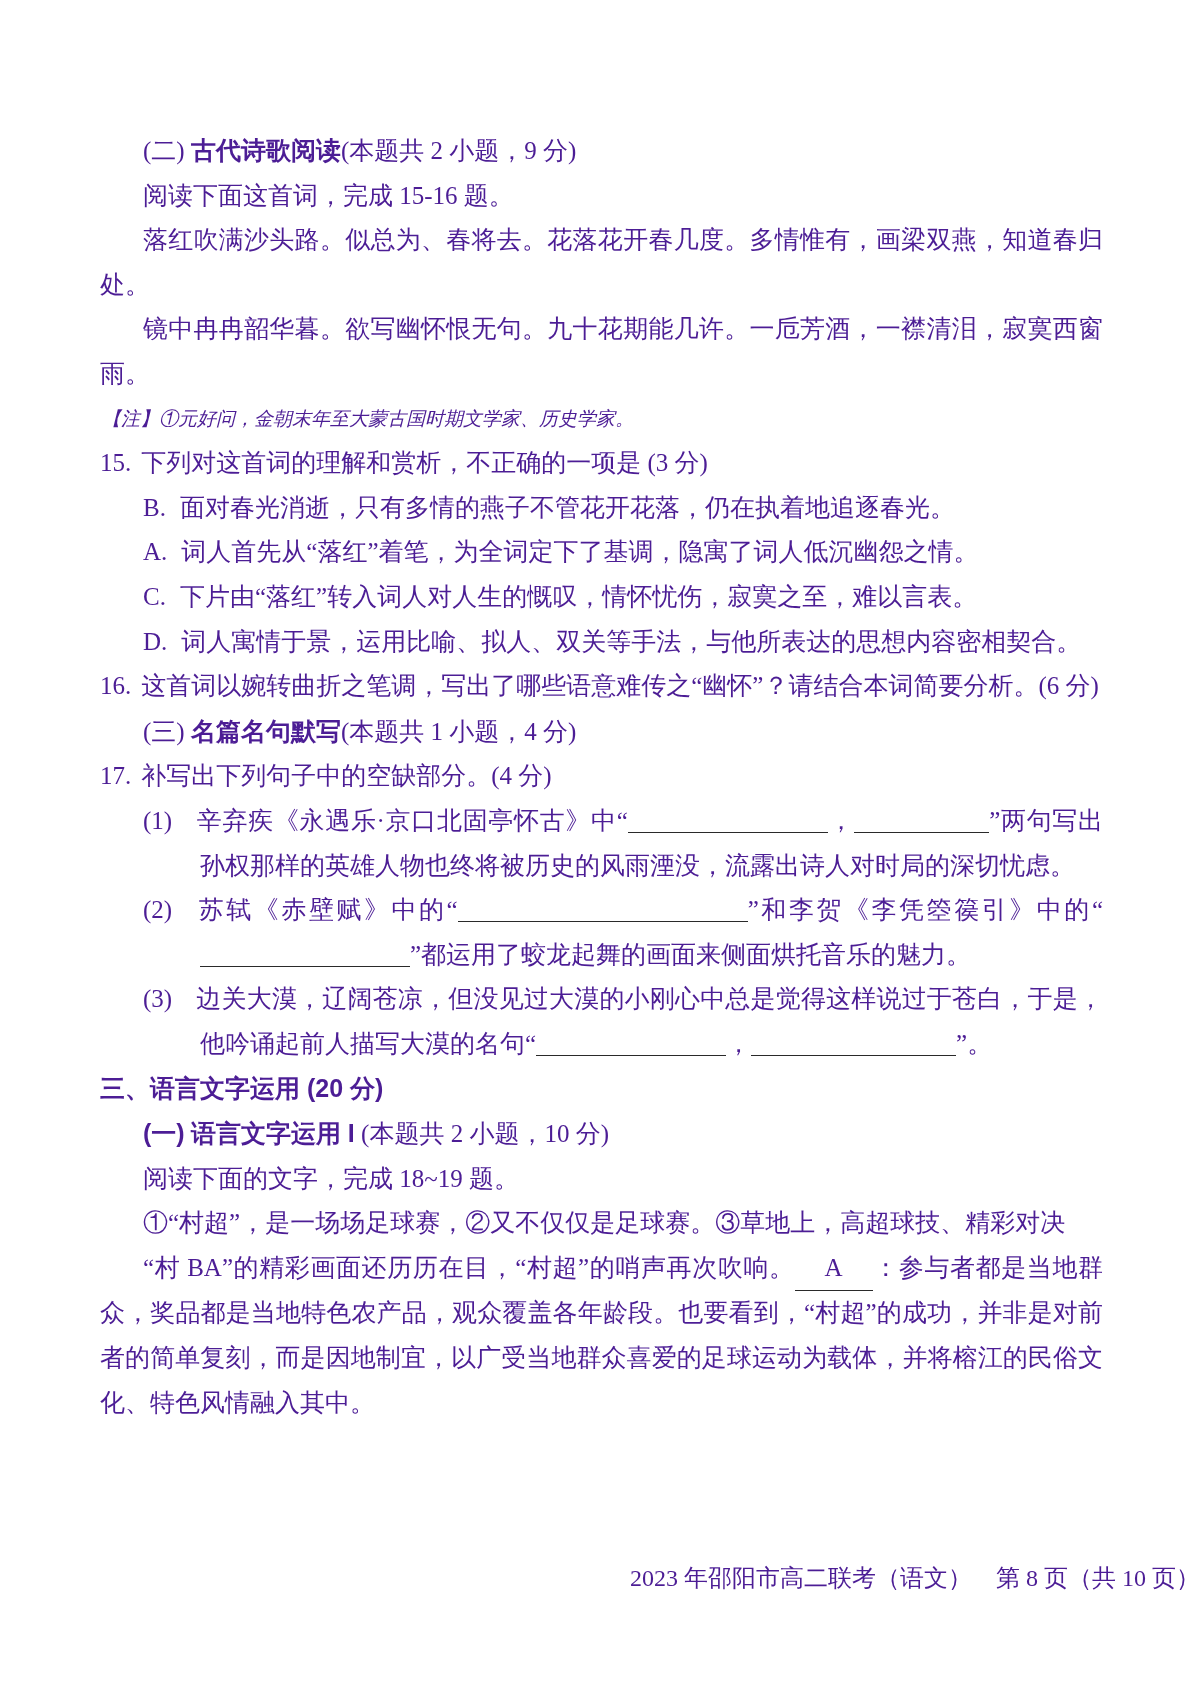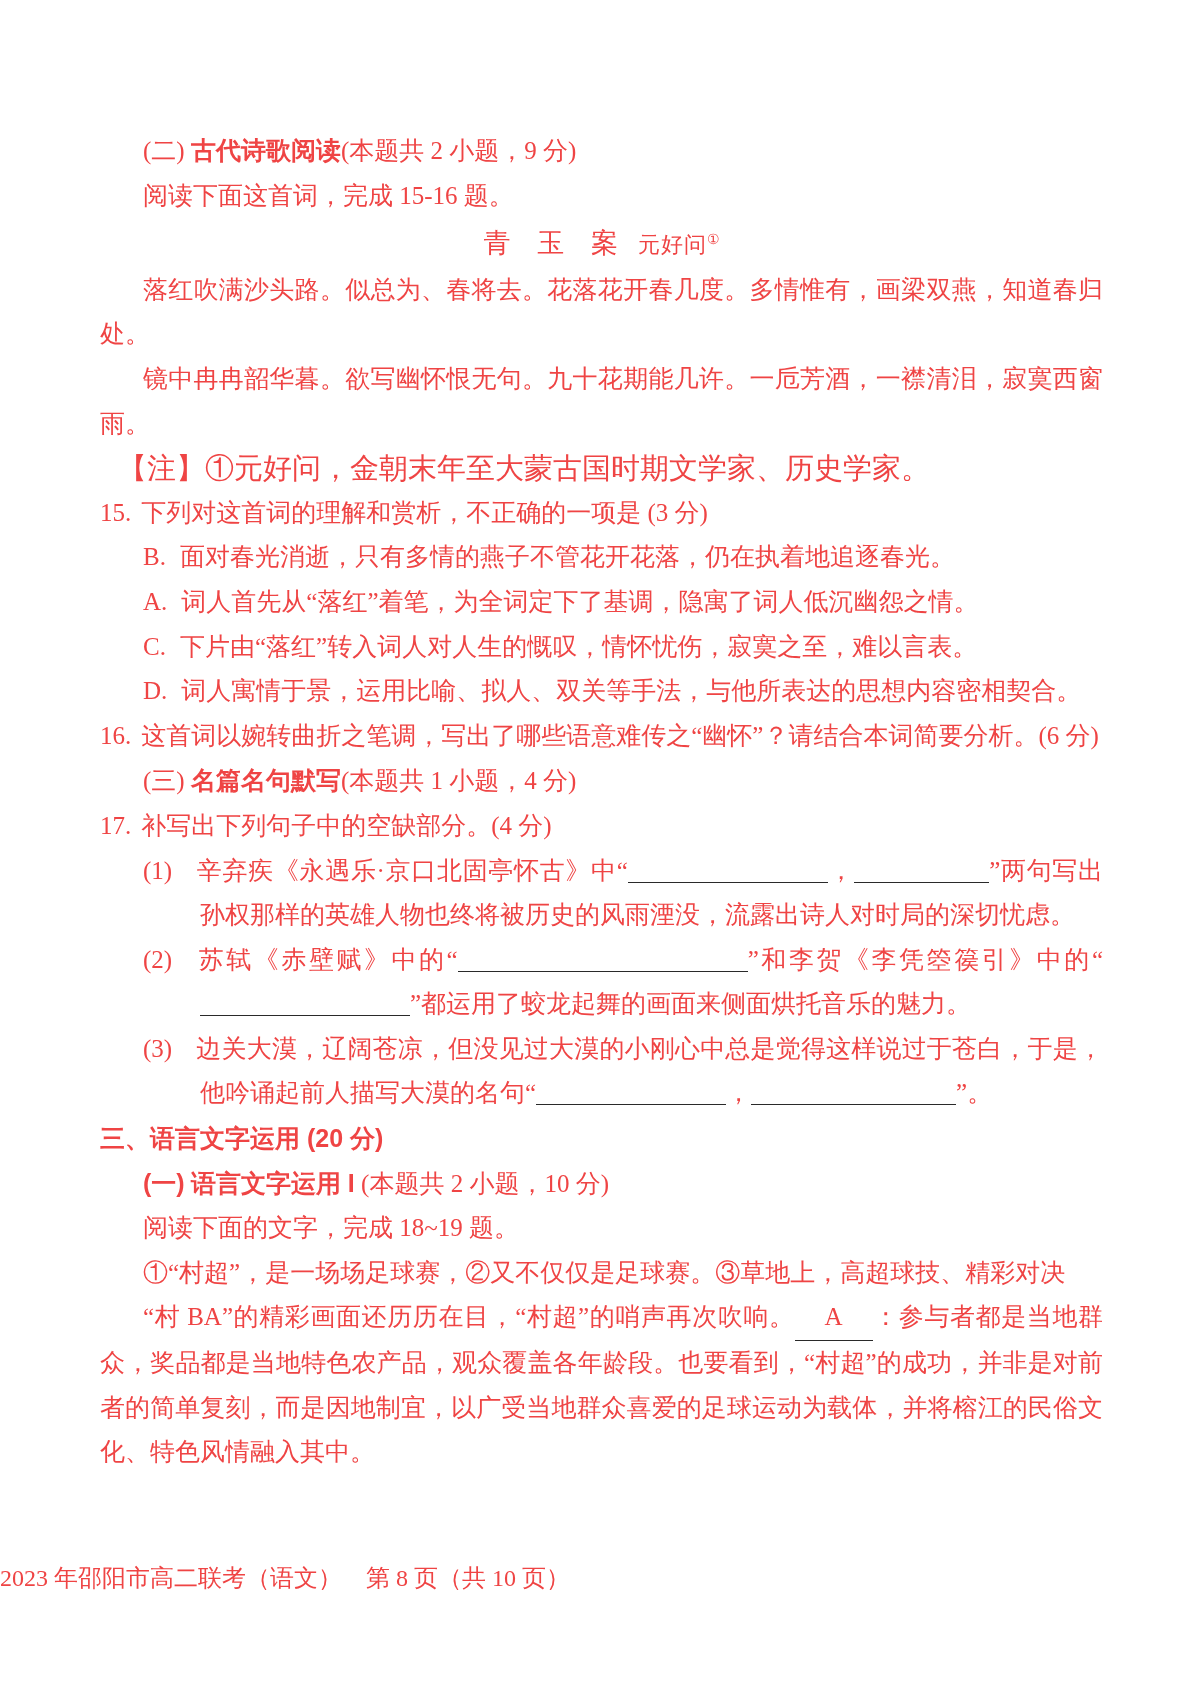--- a/index.html
+++ b/index.html
@@ -1,75 +1,74 @@
 <!DOCTYPE html>
 <html><head>
 <meta charset="utf-8">
 <style>
   html,body{margin:0;padding:0;background:#e8e8e8;}
   .page{
     position:relative;
     width:1200px;height:1696px;
     margin:0 auto;
     background:#ffffff;
-    color:#ef4444;
+    color:#4c1d95;
     font-family:"Liberation Serif","DejaVu Serif",serif;
     font-size:25px;
     line-height:44.6px;
     overflow:hidden;
   }
   .content{
     position:absolute;
     left:100px;right:97px;top:128px;
     text-align:justify;
   }
   p{margin:0;padding:0;}
   .bold-cn{font-family:"Liberation Sans","DejaVu Sans",sans-serif;font-weight:bold;}
   .indent1{margin-left:43px;}
   .hang43{padding-left:43px;text-indent:-43px;}
   .hang-item{margin-left:43px;padding-left:57px;text-indent:-57px;}
   .ti{text-indent:43px;}
   .qnum{margin-right:10px;}
   .optlabel{margin-right:14px;}
   .itemlabel{margin-right:24px;}
-  .note-line{margin-left:18px;font-size:29px;}
+  .note-line{margin-left:2px;font-size:19px;font-style:italic;}
   .poem-title-line{text-align:center;text-indent:0;}
   .poem-title{font-size:27px;letter-spacing:10px;}
   .poem-author{font-size:22px;margin-left:10px;letter-spacing:1px;}
   sup{font-size:14px;vertical-align:8px;}
   .blank{
     display:inline-block;
     border-bottom:1.5px solid #2a2a2a;
     height:1.05em;
     vertical-align:-4px;
   }
   .b200{width:200px;} .b135{width:135px;}
   .b290{width:290px;} .b210{width:210px;}
   .b190{width:190px;} .b205{width:205px;}
   .blank-a{
     display:inline-block;width:78px;text-align:center;
     border-bottom:1.5px solid #2a2a2a;
     text-indent:0;
   }
   .footer{
     position:absolute;left:0;right:0;top:1556px;
-    text-align:left;font-size:24px;
+    text-align:right;font-size:24px;
   }
 </style>
 </head>
 <body>
 
 <div class="page">
   <div class="content">
 
     <p class="indent1"><span>(二)</span> <span class="bold-cn">古代诗歌阅读</span><span>(本题共 2 小题，9 分)</span></p>
 
     <p class="indent1">阅读下面这首词，完成 15-16 题。</p>
 
-    <p class="poem-title-line"><span class="poem-title">青 玉 案</span><span class="poem-author">元好问</span><sup>①</sup></p>
 
     <p class="ti">落红吹满沙头路。似总为、春将去。花落花开春几度。多情惟有，画梁双燕，知道春归处。</p>
     <p class="ti">镜中冉冉韶华暮。欲写幽怀恨无句。九十花期能几许。一卮芳酒，一襟清泪，寂寞西窗雨。</p>
 
     <p class="note-line">【注】①元好问，金朝末年至大蒙古国时期文学家、历史学家。</p>
 
     <p class="hang43"><span class="qnum">15.</span><span>下列对这首词的理解和赏析，不正确的一项是 (3 分)</span></p>
 
     <p class="indent1"><span class="optlabel">B.</span><span>面对春光消逝，只有多情的燕子不管花开花落，仍在执着地追逐春光。</span></p>
     <p class="indent1"><span class="optlabel">A.</span><span>词人首先从“落红”着笔，为全词定下了基调，隐寓了词人低沉幽怨之情。</span></p>

